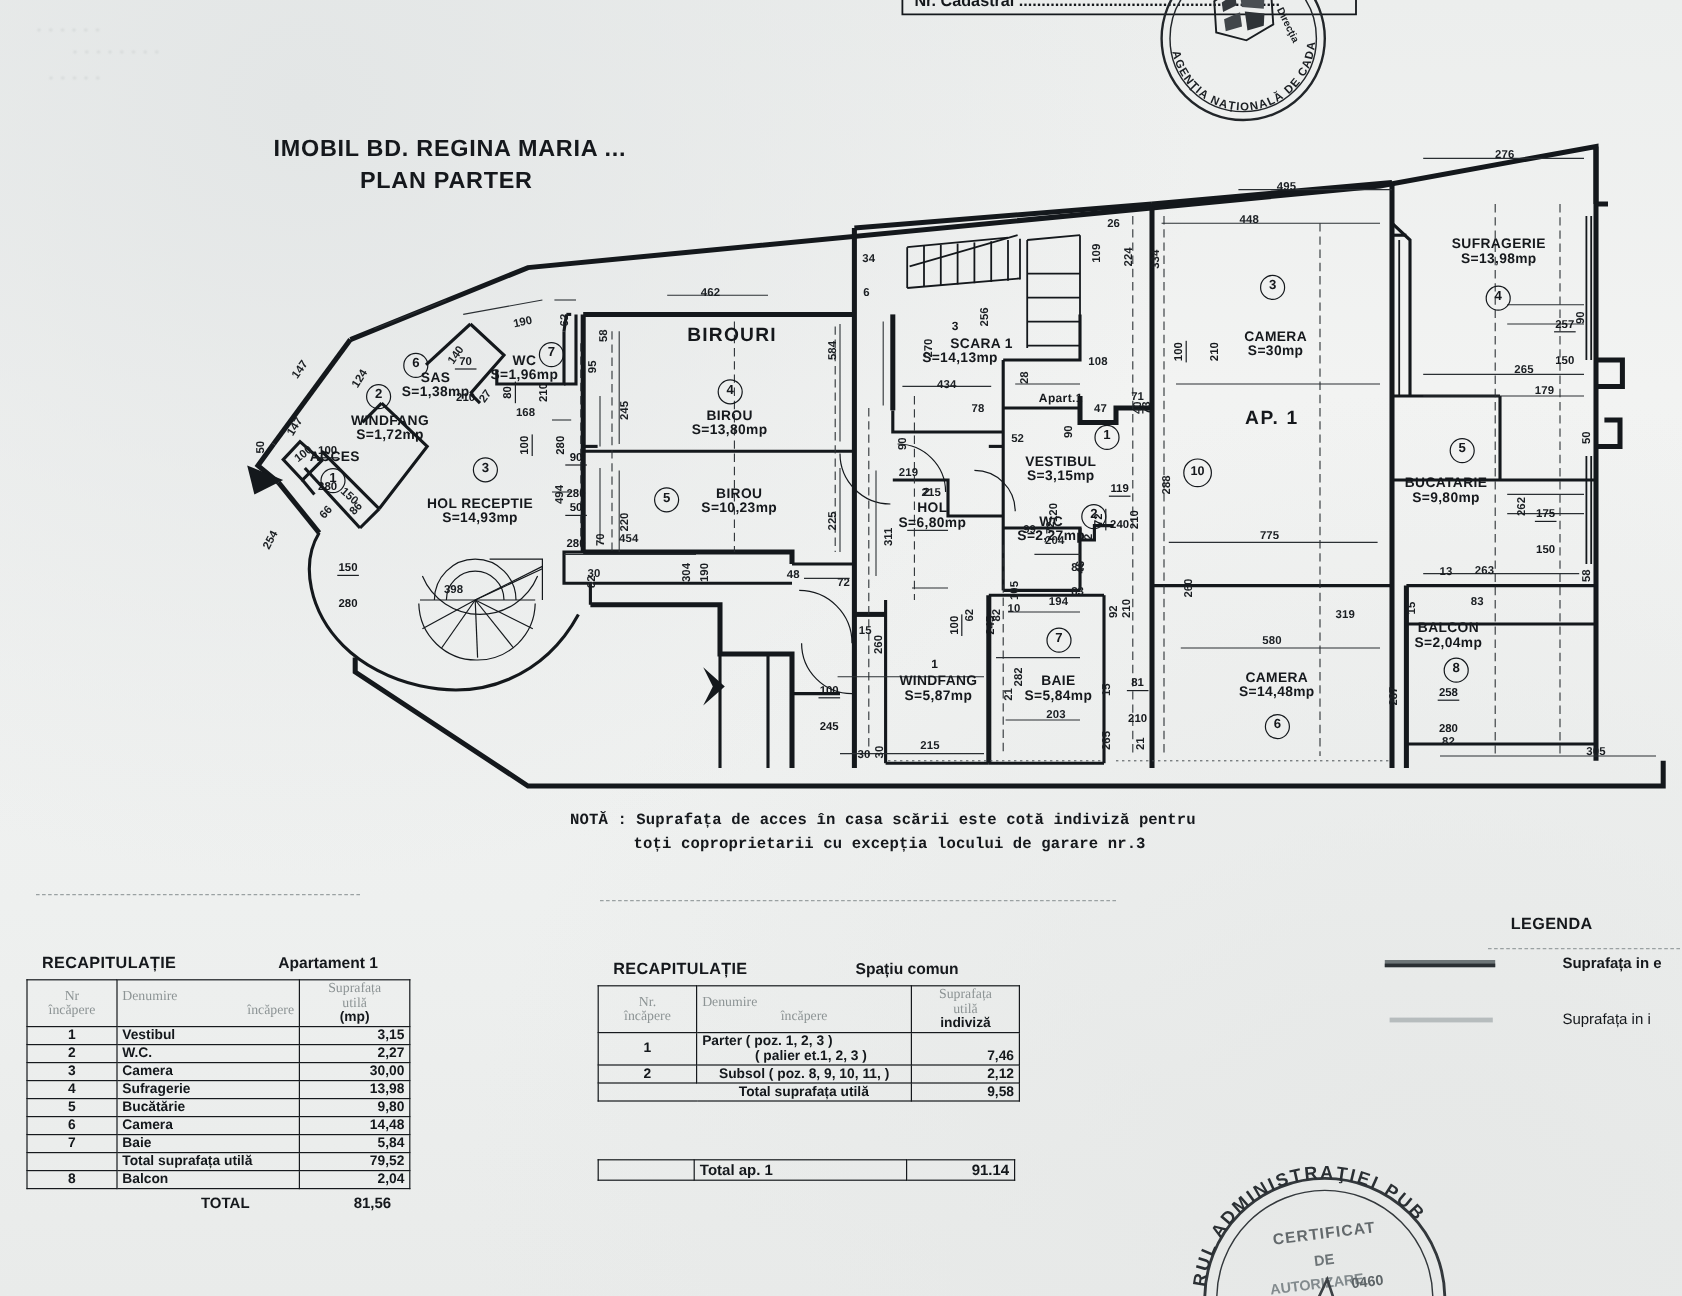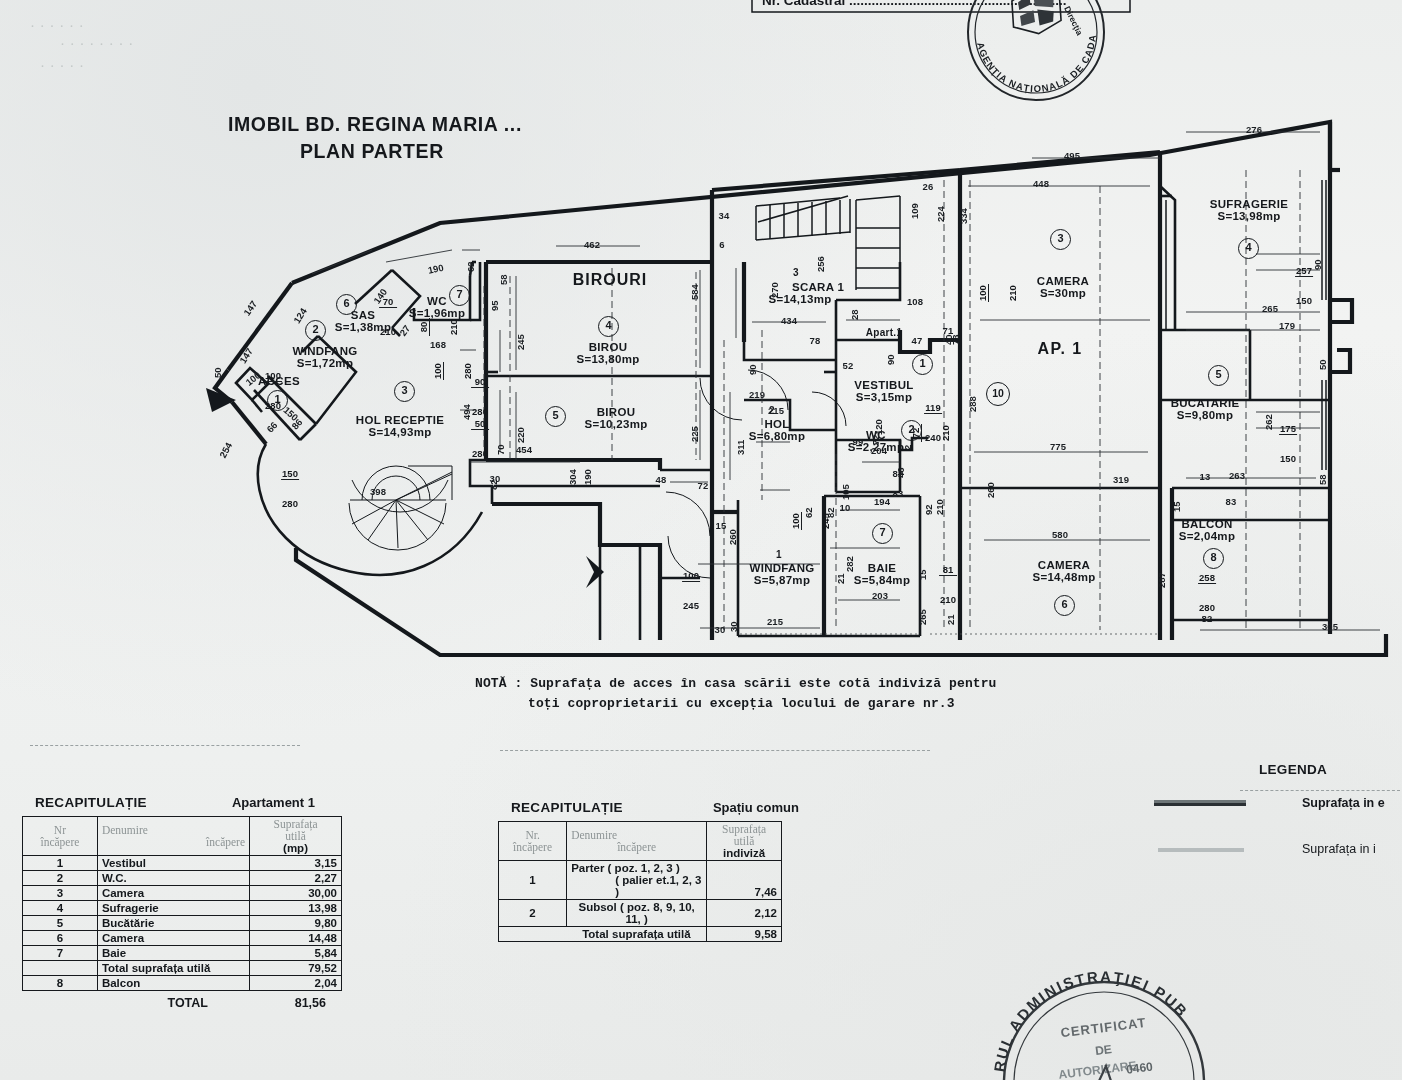--- a/index.html
+++ b/index.html
@@ -376,21 +376,21 @@
 <div class="lbl dimr" style="left:238px;top:360px;transform:rotate(-58deg);">147</div>
 <div class="lbl dimr" style="left:292px;top:320px;transform:rotate(-58deg);">124</div>
 <div class="lbl dim" style="left:438px;top:340px;">168</div>
 <div class="lbl dim" style="left:789px;top:316px;">434</div>
 <div class="lbl dim" style="left:1041px;top:179px;">448</div>
 <div class="lbl dim" style="left:1072px;top:151px;">495</div>
 <div class="lbl dim" style="left:1254px;top:125px;">276</div>
 <div class="lbl dim" style="left:524px;top:445px;">454</div>
 <div class="lbl dim" style="left:378px;top:487px;">398</div>
 <div class="lbl dim" style="left:1058px;top:442px;">775</div>
-<div class="lbl dim" style="left:1121px;top:475px;">319</div>
+<div class="lbl dim" style="left:1121px;top:508px;">319</div>
 
 <div class="lbl dim" style="left:1060px;top:530px;">580</div>
 <div class="lbl dim" style="left:775px;top:617px;">215</div>
 <div class="lbl dim" style="left:880px;top:591px;">203</div>
 <div class="lbl dim" style="left:882px;top:497px;">194</div>
 <div class="lbl dim" style="left:879px;top:446px;">204</div>
 <div class="lbl dim" style="left:1270px;top:304px;">265</div>
 <div class="lbl dim" style="left:1287px;top:321px;">179</div>
 <div class="lbl dim" style="left:915px;top:297px;">108</div>
 <div class="lbl dim" style="left:757px;top:390px;">219</div>
@@ -624,21 +624,21 @@
     <div style="width:186px;text-align:right;" class="totrow">TOTAL</div>
     <div style="width:118px;text-align:right;padding-right:10px;" class="totrow">81,56</div>
   </div>
 </div>
 
 <div class="recap" style="left:498px;top:800px;">
   <div style="display:flex;align-items:baseline;gap:90px;">
     <div class="hdr">RECAPITULAȚIE</div>
     <div class="sub">Spațiu comun</div>
   </div>
-  <table class="rt" style="margin-top:6px;width:284px;">
+  <table class="rt" style="margin-top:6px;width:352px;">
     <thead>
       <tr>
         <td style="width:76px;">
           <div class="faint">Nr.</div>
           <div class="faint">încăpere</div>
         </td>
         <td style="width:178px;">
           <div class="faint" style="text-align:left;">Denumire</div>
           <div class="faint" style="text-align:center;">încăpere</div>
         </td>
@@ -664,20 +664,29 @@
         <td class="r">2,12</td>
       </tr>
       <tr>
         <td style="border-right:none;">&nbsp;</td>
         <td class="c" style="font-weight:700;border-left:none;">Total suprafața utilă</td>
         <td class="r" style="font-weight:700;">9,58</td>
       </tr>
     </tbody>
   </table>
 
+  <table class="rt" style="margin-top:48px;width:348px;">
+    <tbody>
+        <tr>
+      <td style="width:76px;">&nbsp;</td>
+      <td style="width:178px;font-weight:700;font-size:12.5px;">Total  ap. 1</td>
+      <td class="r" style="width:84px;font-weight:700;font-size:12.5px;">91.14</td>
+    </tr>
+  </tbody>
+    </table>
 </div>
 
 <div class="recap legend" style="left:1246px;top:762px;">
   <div class="hdr">LEGENDA</div>
 </div>
 <svg width="160" height="120" style="position:absolute;left:1150px;top:795px;">
   <rect x="4" y="5" width="92" height="6" fill="#6d7577"></rect>
   <rect x="4" y="8" width="92" height="3" fill="#2a2f33"></rect>
   <rect x="8" y="53" width="86" height="4" fill="#b6bcbd"></rect>
 </svg>

